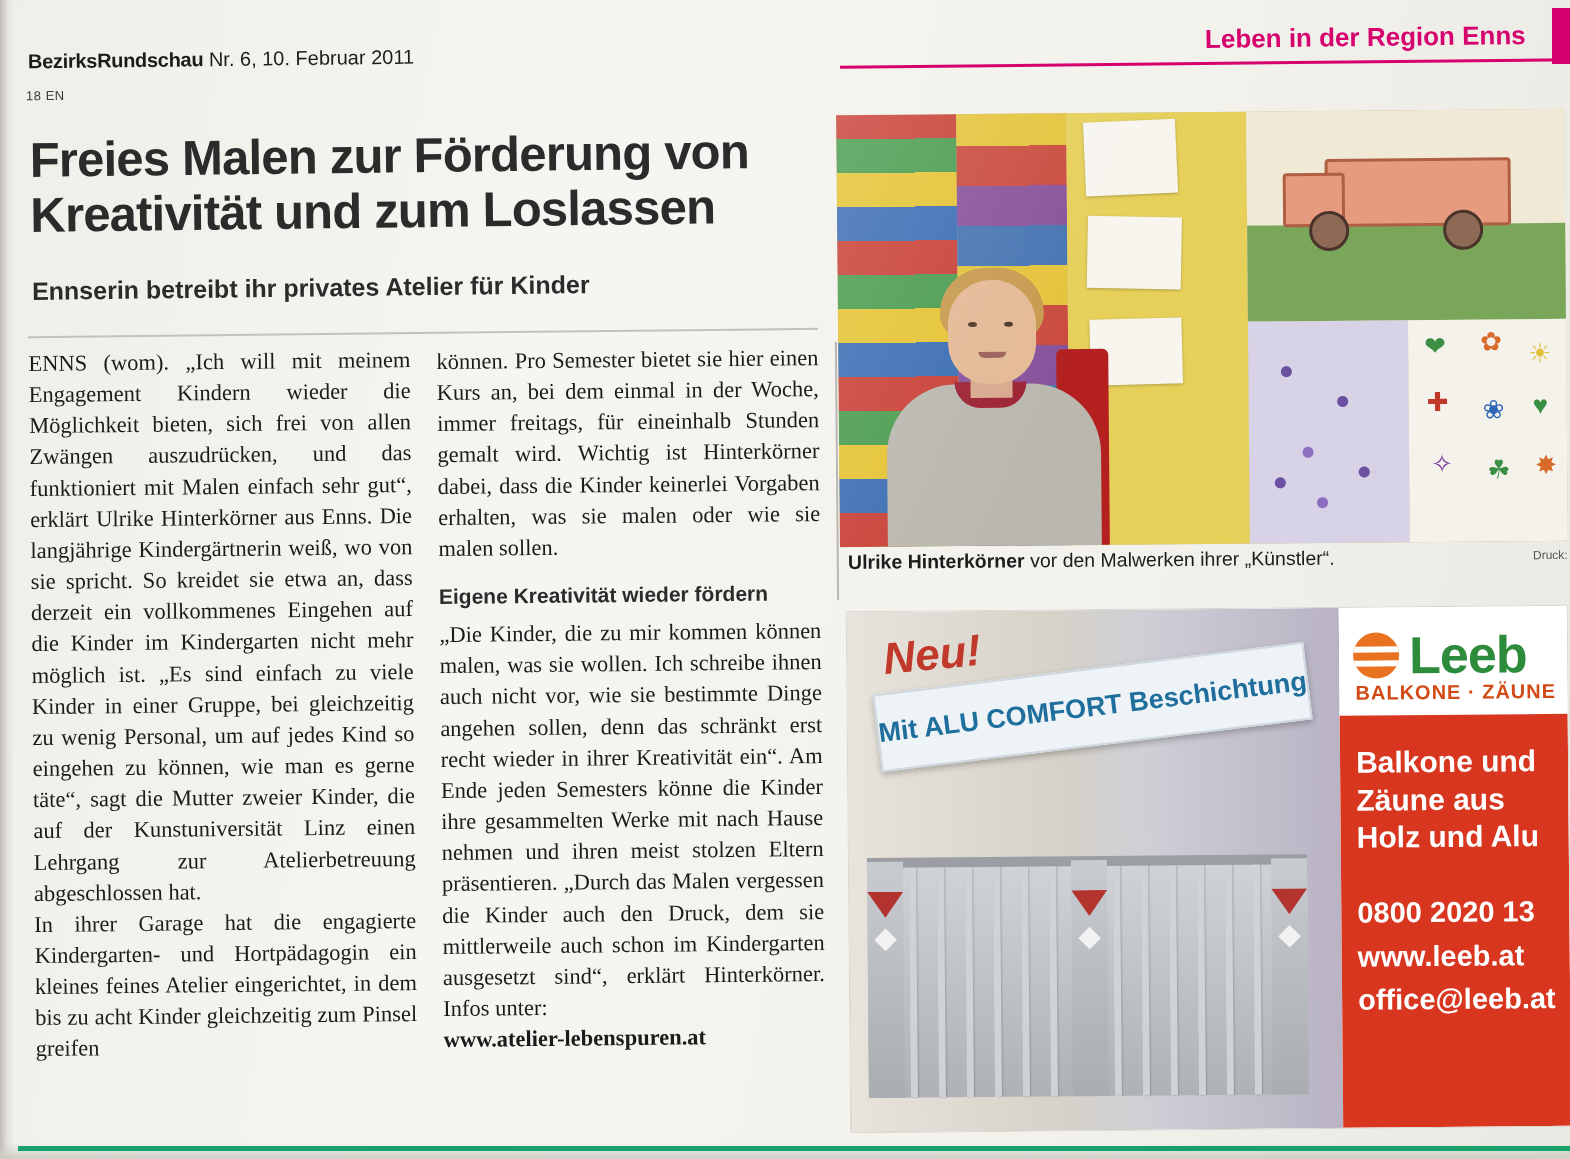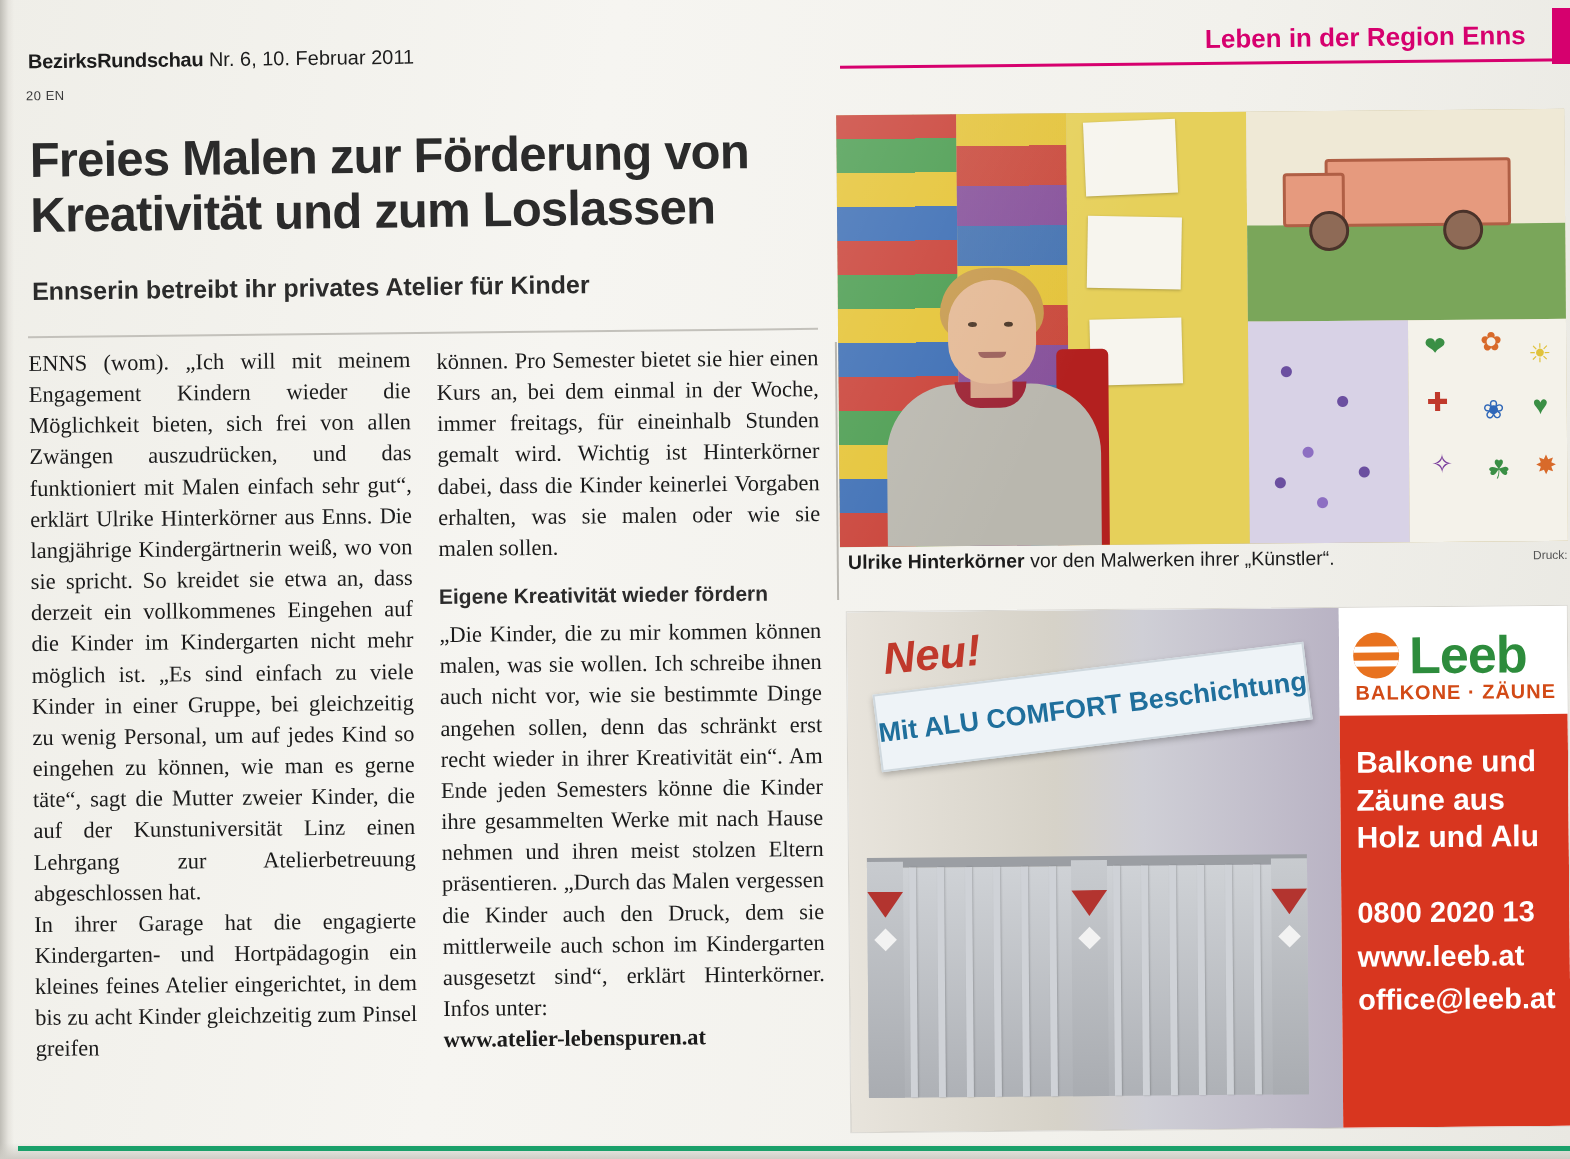--- a/index.html
+++ b/index.html
@@ -481,21 +481,21 @@
 </head>
 <body>
 
 <div class="page">
   <div class="paper-tint"></div>
 
   <div class="masthead">
     <span class="brand">BezirksRundschau</span>
     <span class="issue">Nr. 6, 10. Februar 2011</span>
   </div>
-  <div class="folio">20 EN</div>
+  <div class="folio">18 EN</div>
 
   <div class="section-kicker">Leben in der Region Enns</div>
   <div class="kicker-rule"></div>
   <div class="corner-tab"></div>
 
   <div class="headline">Freies Malen zur Förderung von Kreativität und zum Loslassen</div>
   <div class="subhead">Ennserin betreibt ihr privates Atelier für Kinder</div>
   <div class="hrule-left" style="top:332px;"></div>
 
   <div class="col col-1">

